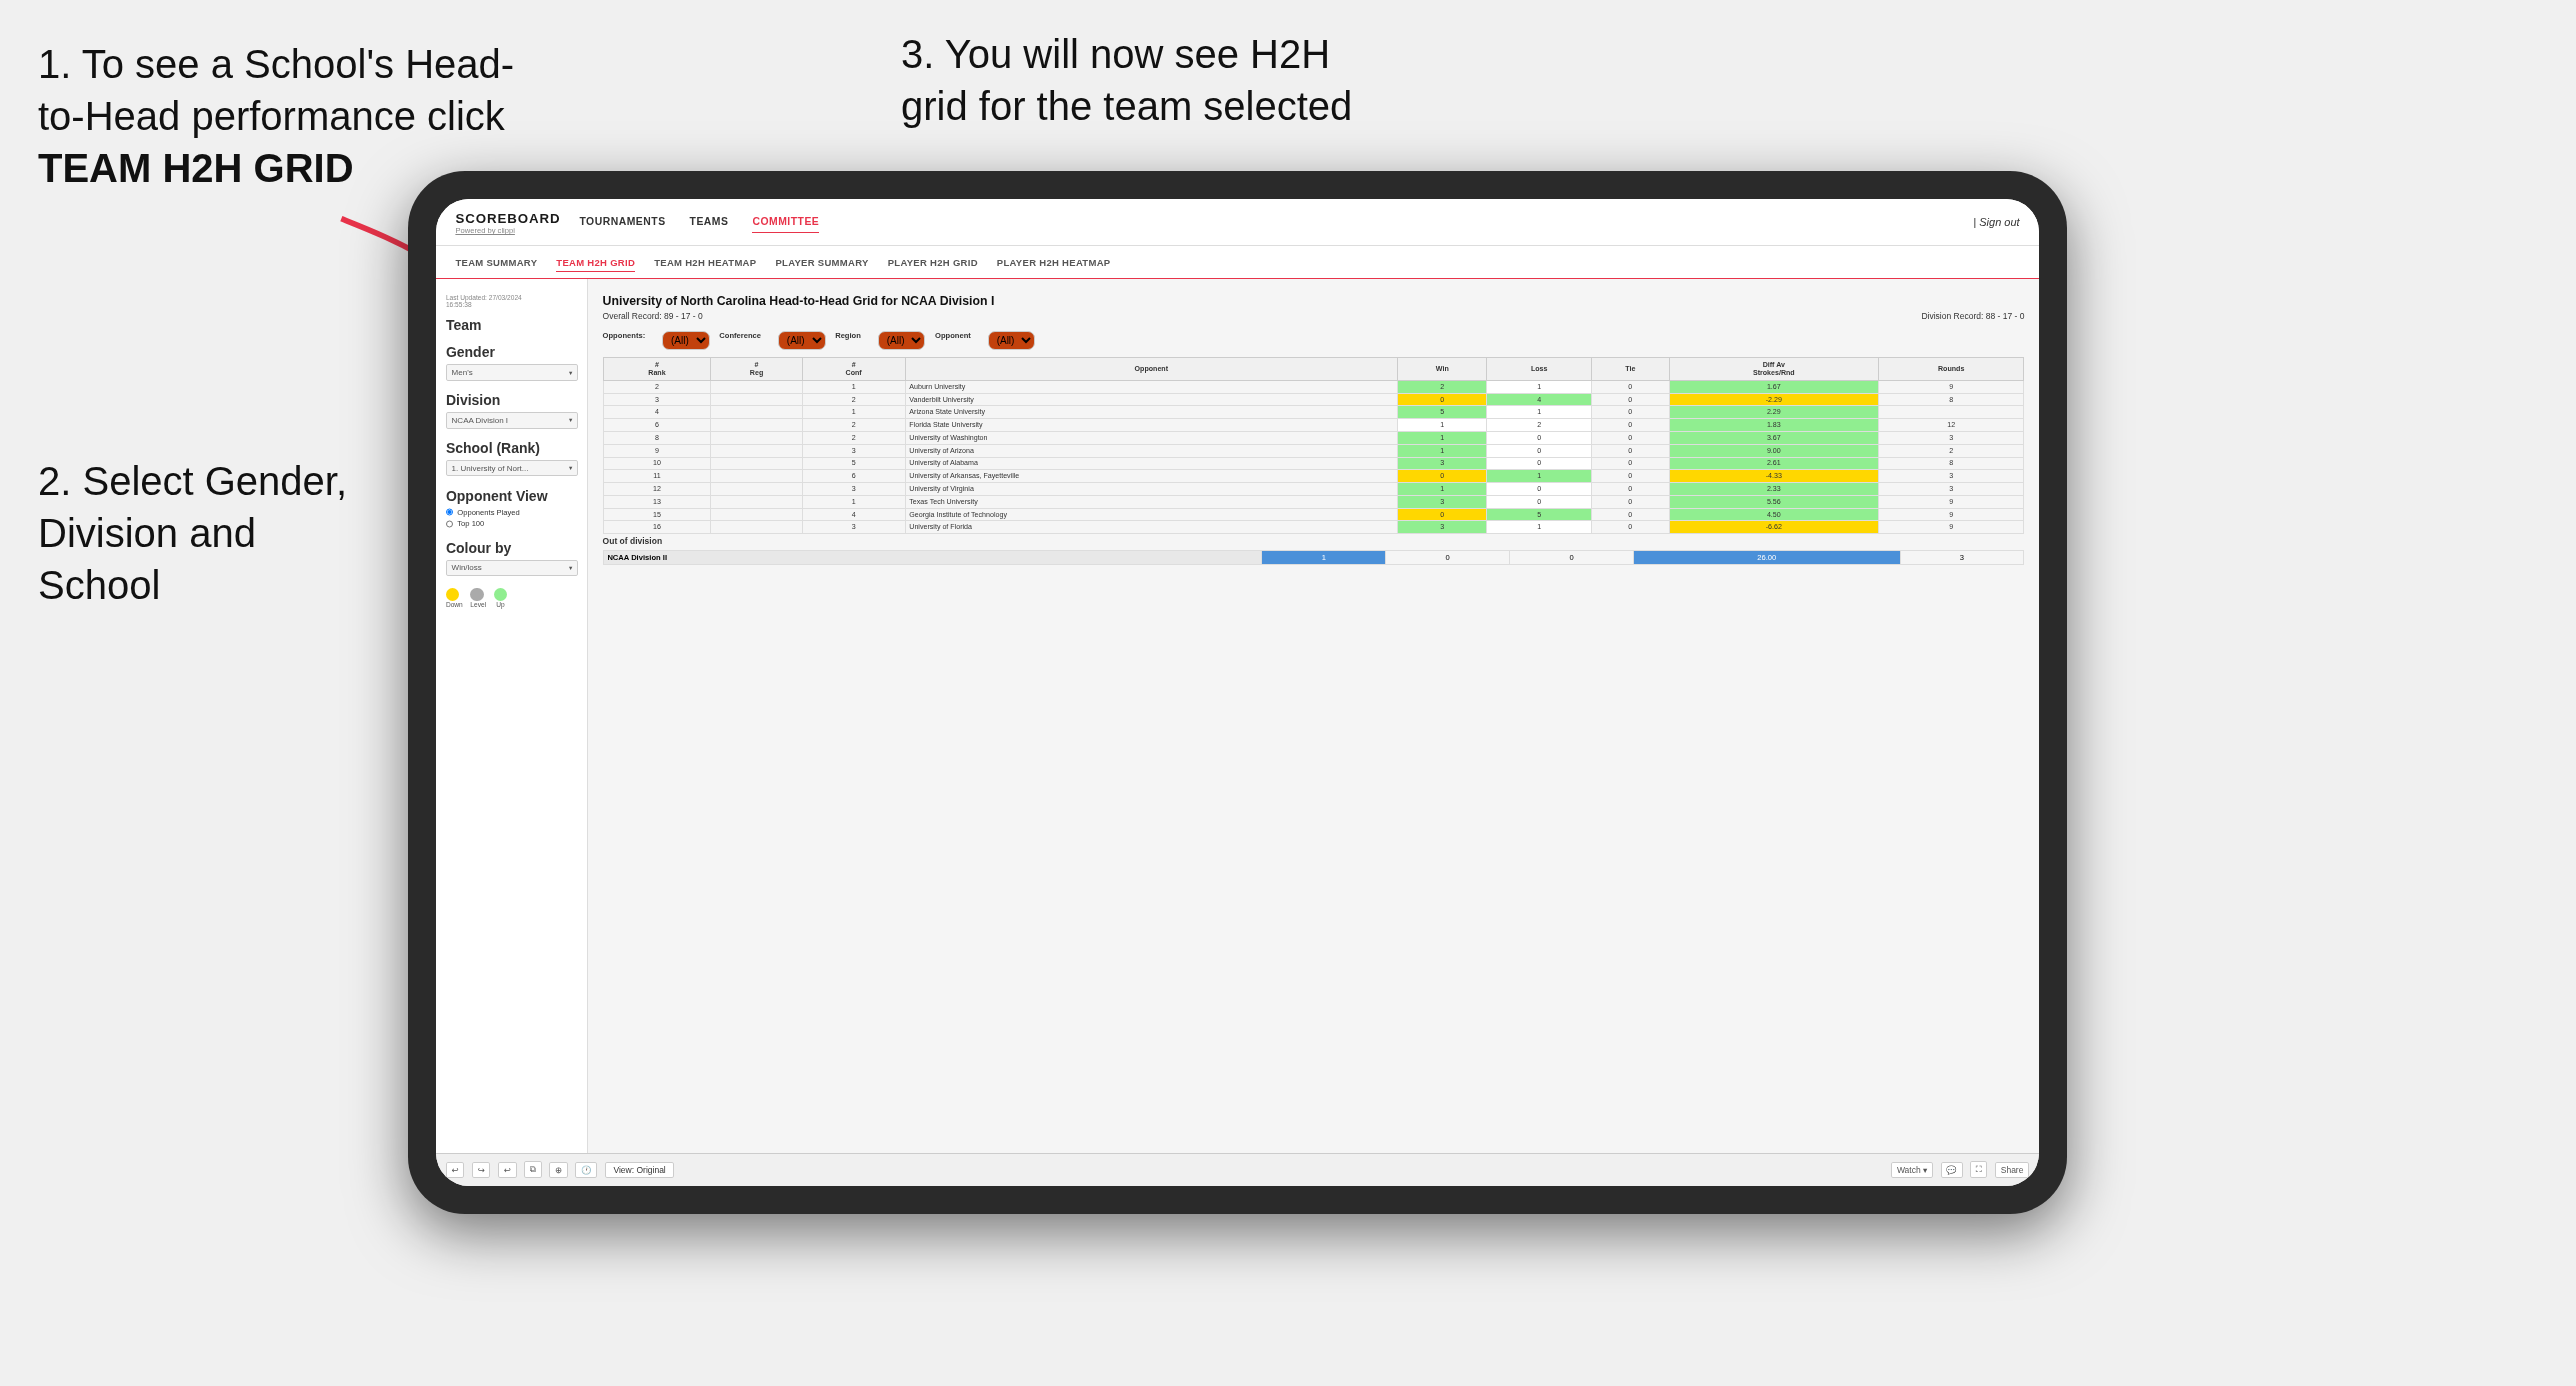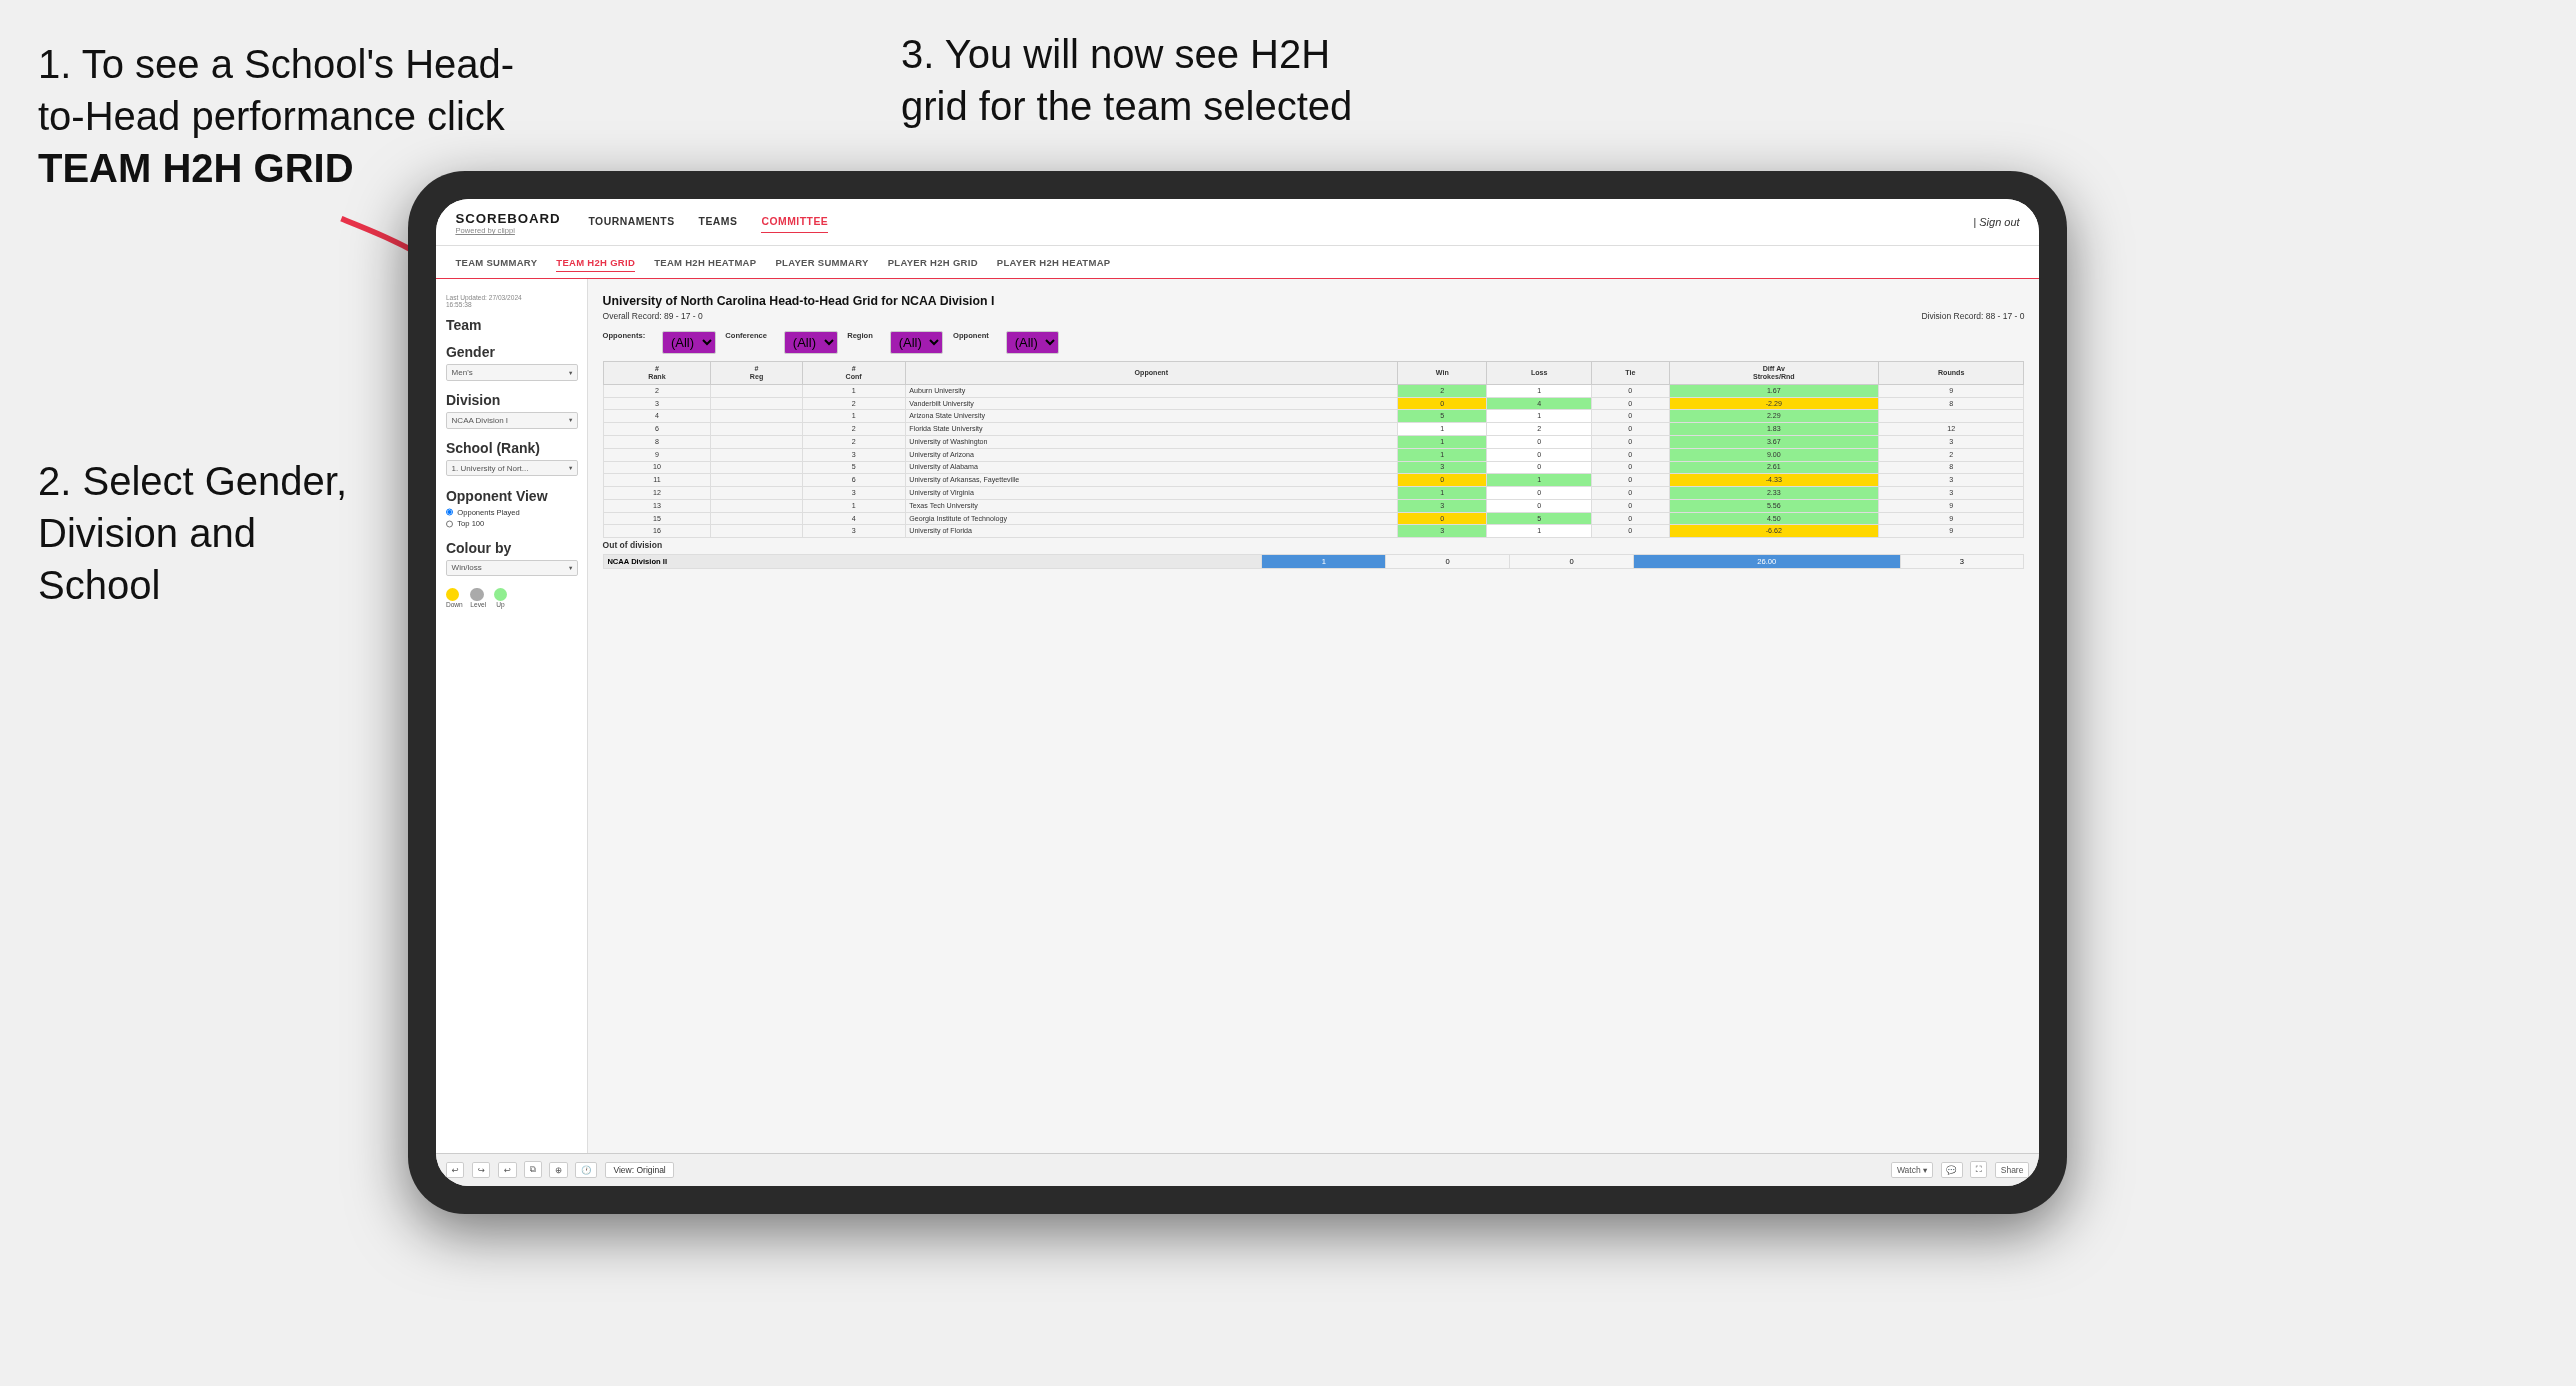--- a/index.html
+++ b/index.html
@@ -59,21 +59,21 @@
       border-bottom: 0.9px solid #ddd;
       padding: 0 19px;
       display: flex;
       align-items: center;
       height: 47px;
       flex-shrink: 0;
     }
     .logo {
       display: flex;
       align-items: flex-end;
-      margin-right: 28px;
+      margin-right: 19px;
     }
     .logo-text {
       font-size: 13.3px;
       font-weight: 900;
       color: #1a1a1a;
       letter-spacing: 0.9px;
     }
     .logo-sub {
       font-size: 7.6px;
       color: #888;
@@ -204,25 +204,25 @@
       font-size: 7.6px;
       align-items: center;
     }
     .filter-group {
       display: flex;
       align-items: flex-start;
       gap: 17px;
     }
     .filter-label { font-weight: 600; color: #333; }
     .filter-select {
-      font-size: 13px;
+      font-size: 10px;
       border: 0.9px solid #ccc;
       padding: 1.9px 3.8px;
-      border-radius: 2px;
-      background: #a21caf;
+      border-radius: 7px;
+      background: #c2410c;
     }
 
     
     .h2h-table {
       width: 100%;
       border-collapse: collapse;
       font-size: 7.6px;
     }
     .h2h-table th {
       background: #f0f0f0;

